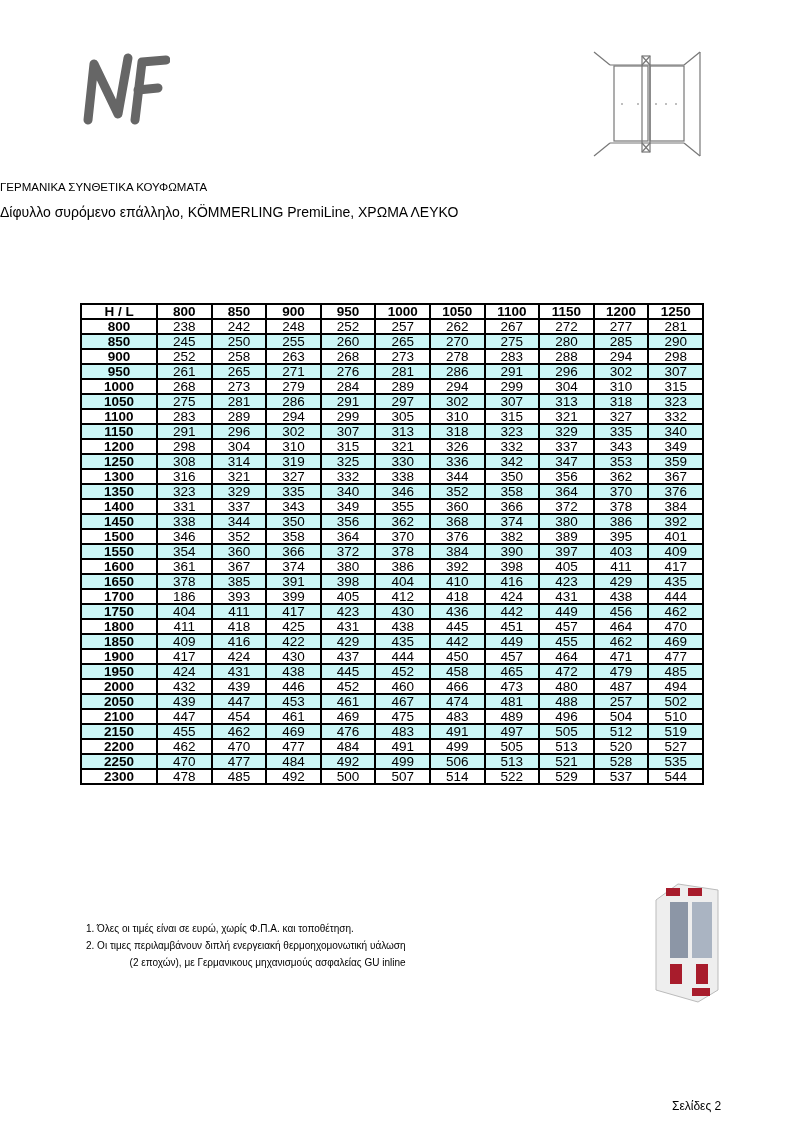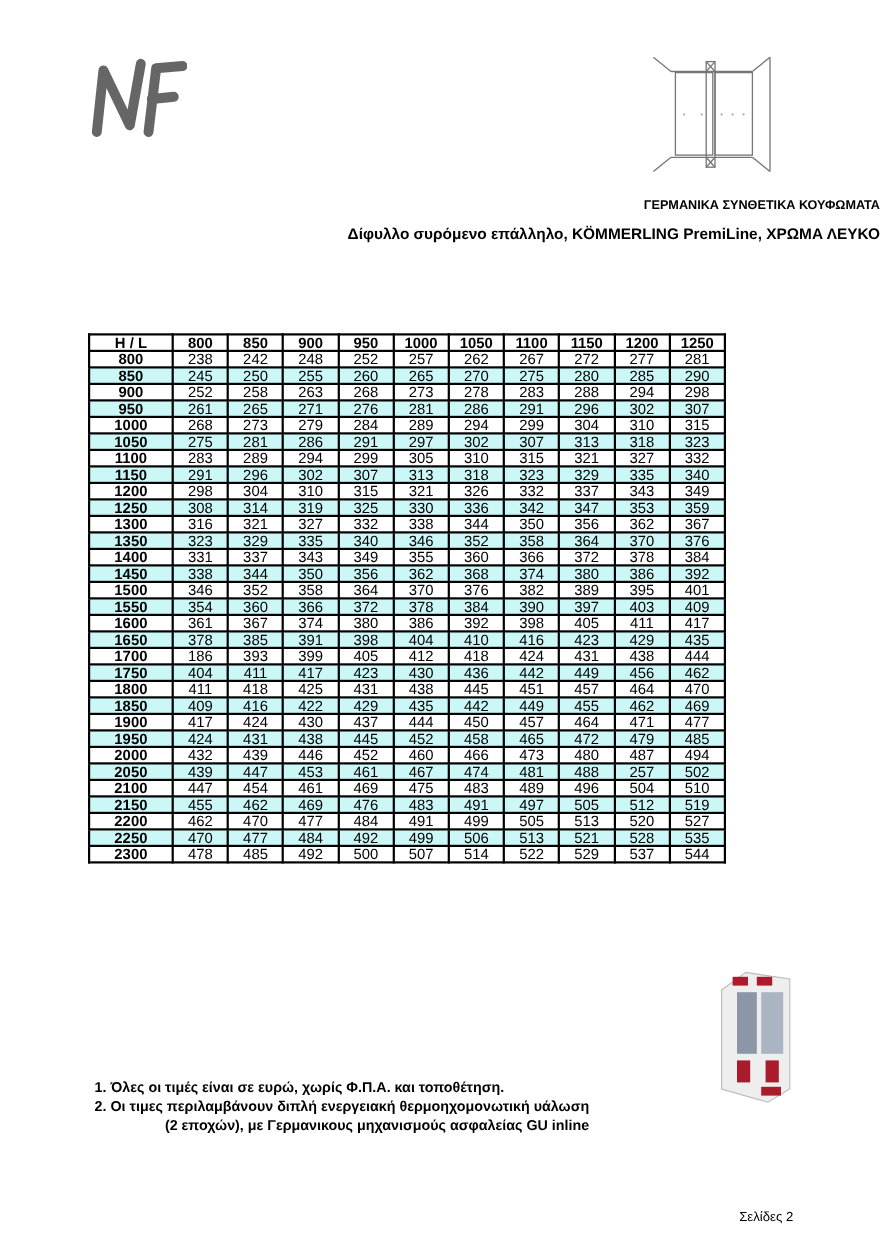--- a/index.html
+++ b/index.html
@@ -1,31 +1,31 @@
 <!DOCTYPE html>
 <html><head>
 <meta charset="utf-8">
 <style>
   html, body { margin: 0; padding: 0; background: #ffffff; }
   body { width: 800px; height: 1131px; position: relative; overflow: hidden;
          font-family: "Liberation Sans", sans-serif; color: #000; }
   .logo { position: absolute; left: 80px; top: 48px; width: 90px; height: 80px; }
   .diagram { position: absolute; left: 592px; top: 50px; width: 110px; height: 110px; }
-  .title { position: absolute; left: 0; width: 800px; text-align: right; font-weight: bold; }
+  .title { position: absolute; left: 0; width: 800px; text-align: left; font-weight: normal; }
   .title1 { top: 181px; font-size: 11.5px; }
   .title2 { top: 204px; font-size: 14px; }
-  table.prices { position: absolute; left: 80px; top: 303px; width: 580px;
+  table.prices { position: absolute; left: 80px; top: 303px; width: 624px;
                  border-collapse: collapse; border: 2px solid #0f172a; table-layout: fixed; }
   table.prices th, table.prices td { border: 2px solid #000; text-align: center;
                  font-size: 13.5px; line-height: 13px; height: 13px; padding: 0; }
   table.prices th { font-weight: bold; background: #fff; }
   table.prices td.rowhead { font-weight: bold; }
   table.prices tr.alt td { background: #ccf7f7; }
   table.prices col.c0 { width: 76px; }
-  .notes { position: absolute; left: 86px; top: 980px; font-size: 13px; font-weight: bold; line-height: 17px; }
+  .notes { position: absolute; left: 86px; top: 920px; font-size: 10px; font-weight: normal; line-height: 17px; }
   .notes .indent { padding-left: 6px; text-align: right; }
   .profile { position: absolute; left: 648px; top: 880px; width: 76px; height: 125px; }
   .pageno { position: absolute; left: 672px; top: 1063px; font-size: 12px; margin-top: 36px; }
 </style>
 </head>
 <body>
 
 <svg class="logo" viewBox="0 0 90 80">
   <g fill="none" stroke="#666666" stroke-width="9" stroke-linecap="round" stroke-linejoin="round">
     <path d="M8 72 L14 16 L38 66 L48 10"></path>

